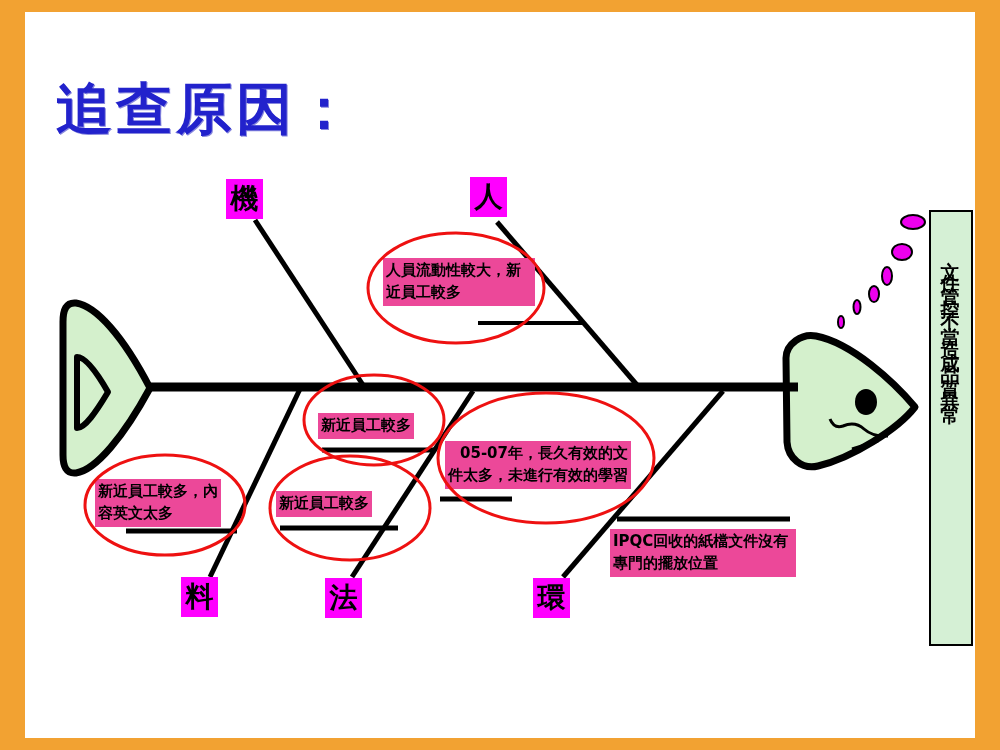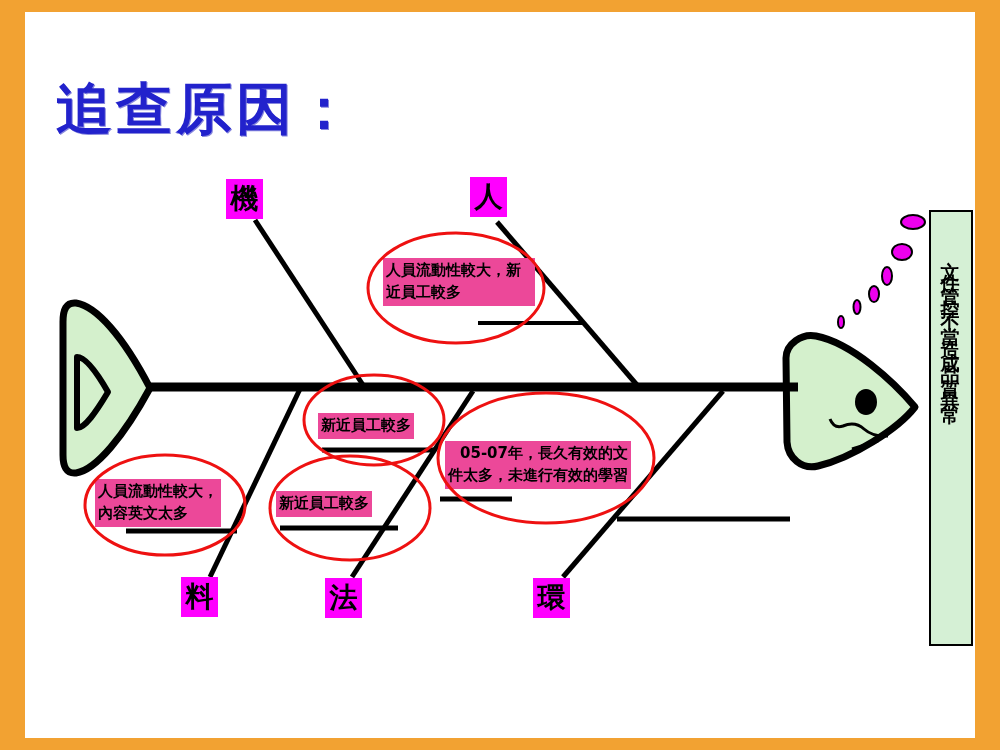--- a/index.html
+++ b/index.html
@@ -89,22 +89,23 @@
 
     <div class="cat cat-machine">機</div>
     <div class="cat cat-man">人</div>
     <div class="cat cat-material">料</div>
     <div class="cat cat-method">法</div>
     <div class="cat cat-env">環</div>
 
     <div class="cause cause-1">人員流動性較大，新近員工較多</div>
     <div class="cause cause-2">新近員工較多</div>
     <div class="cause cause-3">05-07年，長久有效的文件太多，未進行有效的學習</div>
-    <div class="cause cause-4">人員流動性較大，內容英文太多</div>
+    <div class="cause cause-4">新近員工較多，內容英文太多</div>
     <div class="cause cause-5">新近員工較多</div>
+    <div class="cause cause-6">IPQC回收的紙檔文件沒有專門的擺放位置</div>
 
     <div class="effect-box">文件管控不當造成品質異常</div>
   </div>
 
   <svg class="layer circles-layer" viewBox="0 0 1000 750">
     <g fill="none" stroke="#ee1111" stroke-width="3">
       <ellipse cx="456" cy="288" rx="88" ry="55"></ellipse>
       <ellipse cx="374" cy="420" rx="70" ry="45"></ellipse>
       <ellipse cx="546" cy="458" rx="108" ry="65"></ellipse>
       <ellipse cx="165" cy="505" rx="80" ry="50"></ellipse>

